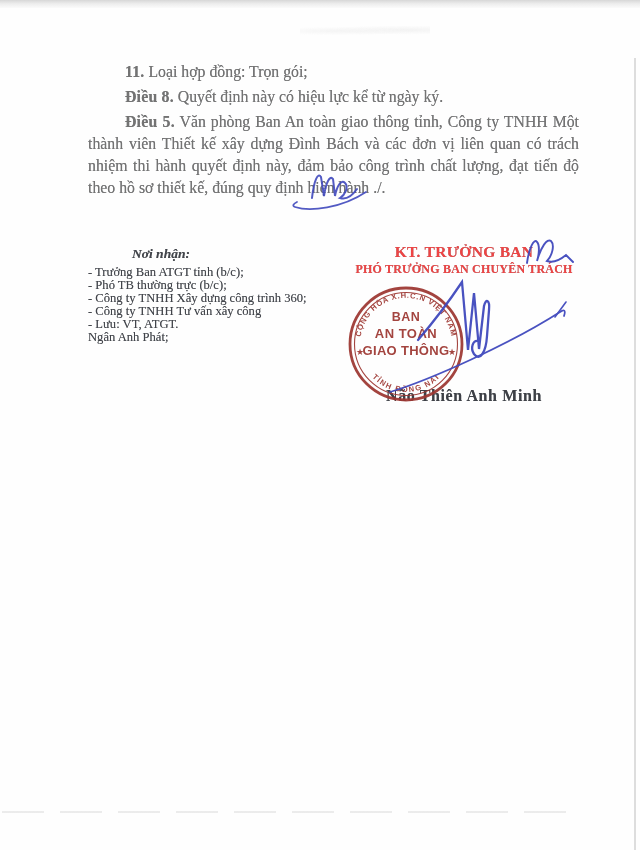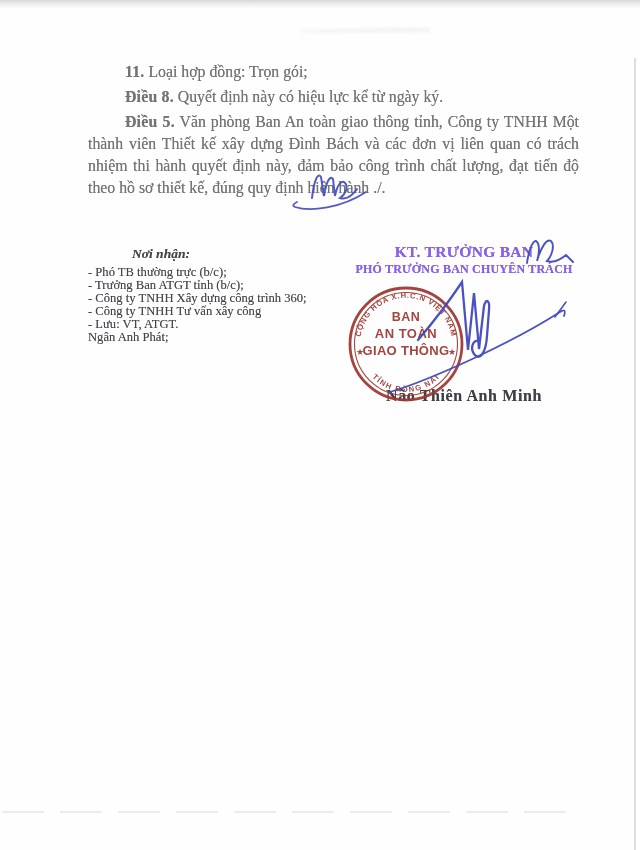--- a/index.html
+++ b/index.html
@@ -53,21 +53,21 @@
     text-shadow:0 0 .5px rgba(66,69,75,.5);
   }
   .recipients-heading {
     font-weight:bold; font-style:italic; font-size:13.5px; margin-bottom:4px;margin-left:44px;
   }
   .recipient-item { font-size:12.6px; line-height:12.9px; }
 
   
   .signing {
     position:absolute; left:318px; top:243px; width:292px;
-    text-align:center; color:#8b5cf6;
+    text-align:center; color:#ef4444;
     text-shadow:0 0 .6px rgba(62,65,72,.55);
   }
   .signing-title1 { font-weight:bold; font-size:15.5px; letter-spacing:.3px; white-space:nowrap; }
   .signing-title2 { font-weight:bold; font-size:12px; letter-spacing:.2px; white-space:nowrap; margin-top:1px; }
   .signer-name {
     position:absolute; left:318px; top:387px; width:292px;
     text-align:center; font-weight:bold; font-size:16px;
     color:#3d4046; letter-spacing:.6px;
     text-shadow:0 0 .6px rgba(62,65,72,.55);
   }
@@ -87,22 +87,22 @@
   <div class="scan-smudge"></div>
 
   <div class="doc-body">
     <p><b>11.</b> <span>Loại hợp đồng: Trọn gói;</span></p>
     <p><b>Điều 8.</b> <span>Quyết định này có hiệu lực kể từ ngày ký.</span></p>
     <p class="justified"><b>Điều 5.</b> <span>Văn phòng Ban An toàn giao thông tỉnh, Công ty TNHH Một thành viên Thiết kế xây dựng Đình Bách và các đơn vị liên quan có trách nhiệm thi hành quyết định này, đảm bảo công trình chất lượng, đạt tiến độ theo hồ sơ thiết kế, đúng quy định hiện hành ./.</span></p>
   </div>
 
   <div class="recipients">
     <div class="recipients-heading">Nơi nhận:</div>
+    <div class="recipient-item">- Trưởng Ban ATGT tỉnh (b/c);</div>
     <div class="recipient-item">- Phó TB thường trực (b/c);</div>
-    <div class="recipient-item">- Trưởng Ban ATGT tỉnh (b/c);</div>
     <div class="recipient-item">- Công ty TNHH Xây dựng công trình 360;</div>
     <div class="recipient-item">- Công ty TNHH Tư vấn xây công</div>
     <div class="recipient-item">- Lưu: VT, ATGT.</div>
     <div class="recipient-item">Ngân Anh Phát;</div>
   </div>
 
   <div class="signing">
     <div class="signing-title1">KT. TRƯỞNG BAN</div>
     <div class="signing-title2">PHÓ TRƯỞNG BAN CHUYÊN TRÁCH</div>
   </div>

